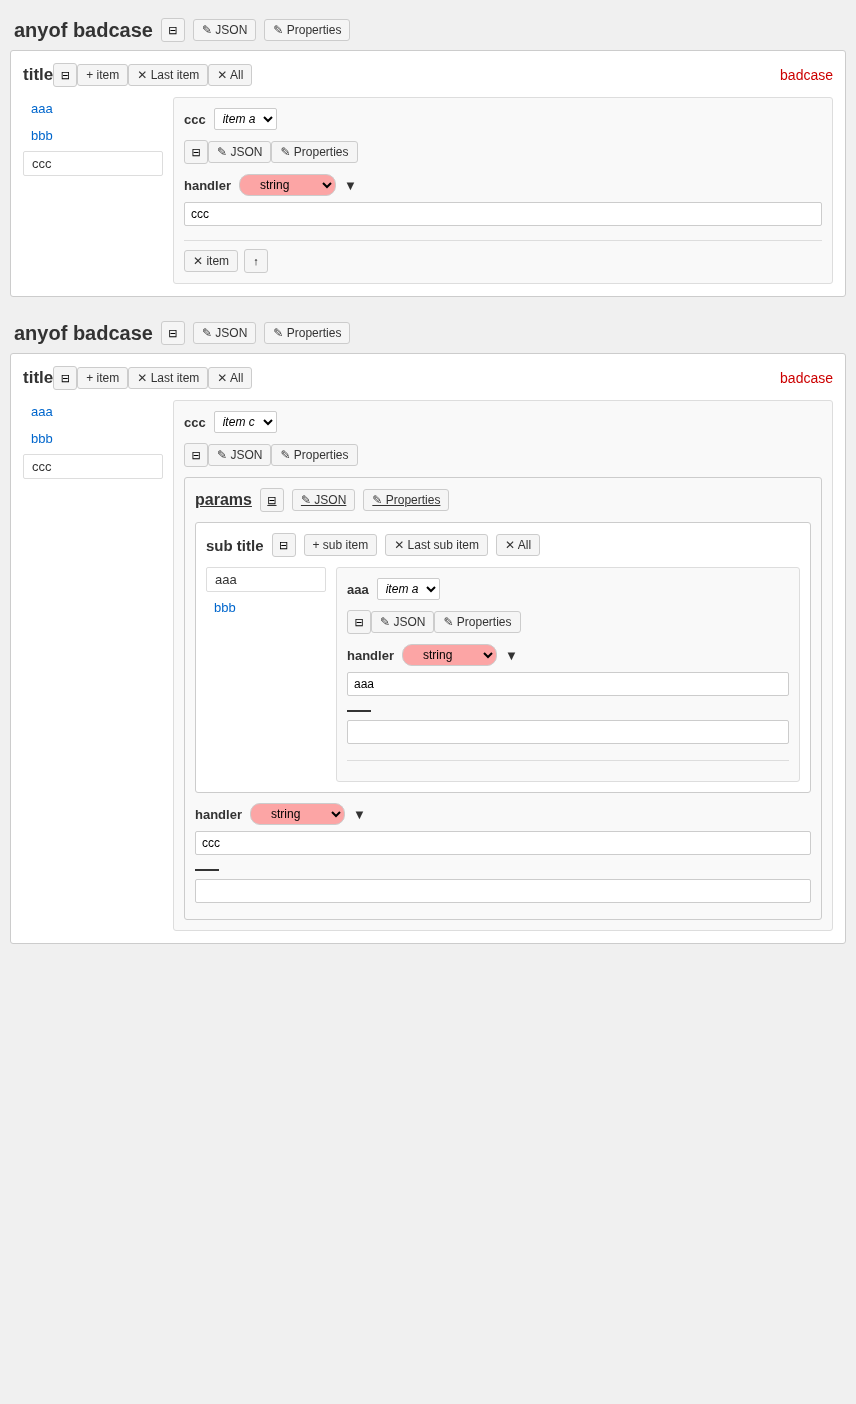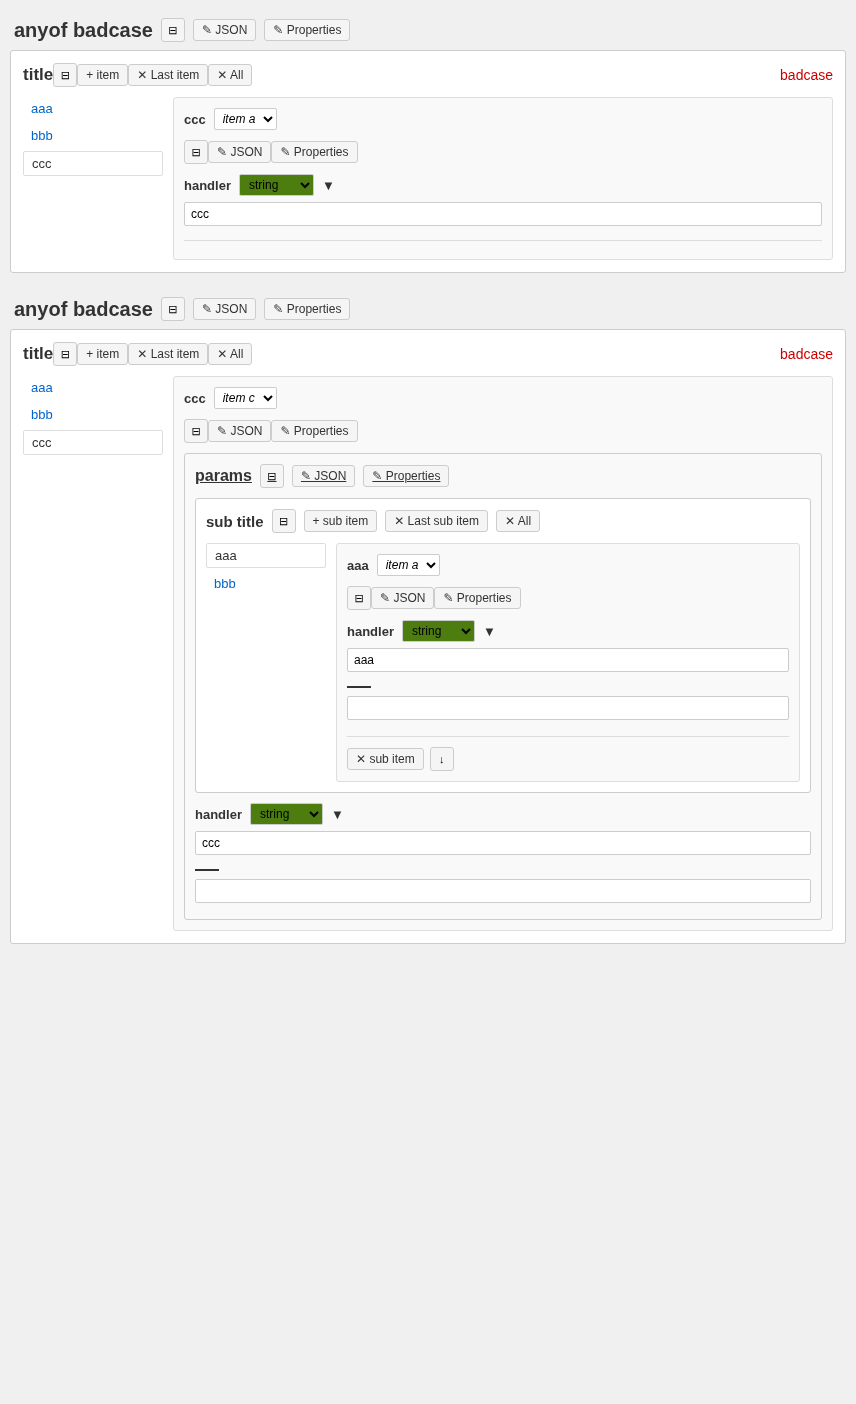--- a/index.html
+++ b/index.html
@@ -137,25 +137,25 @@
       align-items: center;
       gap: 8px;
       margin-bottom: 6px;
     }
 
     .handler-label {
       font-weight: bold;
     }
 
     .handler-select {
-      padding: 2px 5px;
-      border: 1px solid #ccc;
-      border-radius: 2px;
+      padding: 2px 16px;
+      border: 1px solid #ccc;
+      border-radius: 10px;
       font-size: 12px;
-      background: #4d7c0f;
+      background: #fca5a5;
     }
 
     .text-input {
       width: 100%;
       padding: 4px 6px;
       border: 1px solid #ccc;
       border-radius: 2px;
       font-size: 12px;
       background: #fff;
       margin-bottom: 6px;
@@ -325,20 +325,24 @@
             </select>
             <span>▼</span>
           </div>
 
           
           <input class="text-input" type="text" value="ccc" style="">
 
           <hr class="divider">
 
           
+          <div class="action-row">
+            <button class="btn">✕ item</button>
+            <button class="btn-icon">↑</button>
+          </div>
         </div>
       </div>
     </div>
   </div>
 </div>
 
 <div class="section">
 
   <div class="top-header">
     <span class="top-title">anyof badcase</span>
@@ -445,24 +449,20 @@
 
                     
                     <div class="dash-line"></div>
 
                     
                     <input class="text-input" type="text" value="" style="">
 
                     <hr class="separator-line">
 
                     
-                    <div class="action-row">
-                      <button class="btn">✕ sub item</button>
-                      <button class="btn-icon">↓</button>
-                    </div>
                   </div>
                 </div>
               </div>
             </div>
 
             
             <div class="handler-row" style="margin-top:10px;">
               <span class="handler-label">handler</span>
               <select class="handler-select">
                 <option>string</option>

